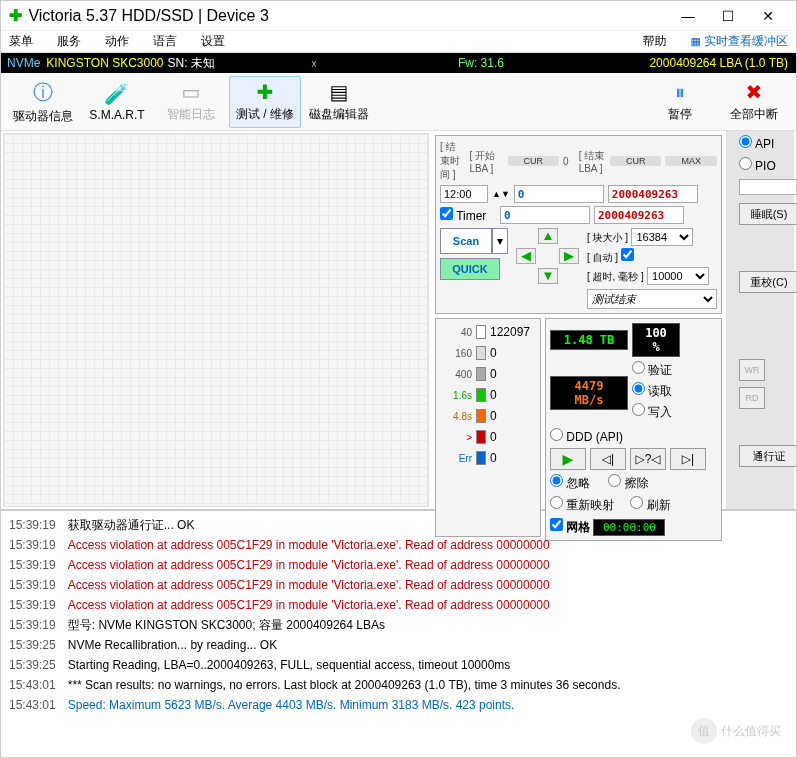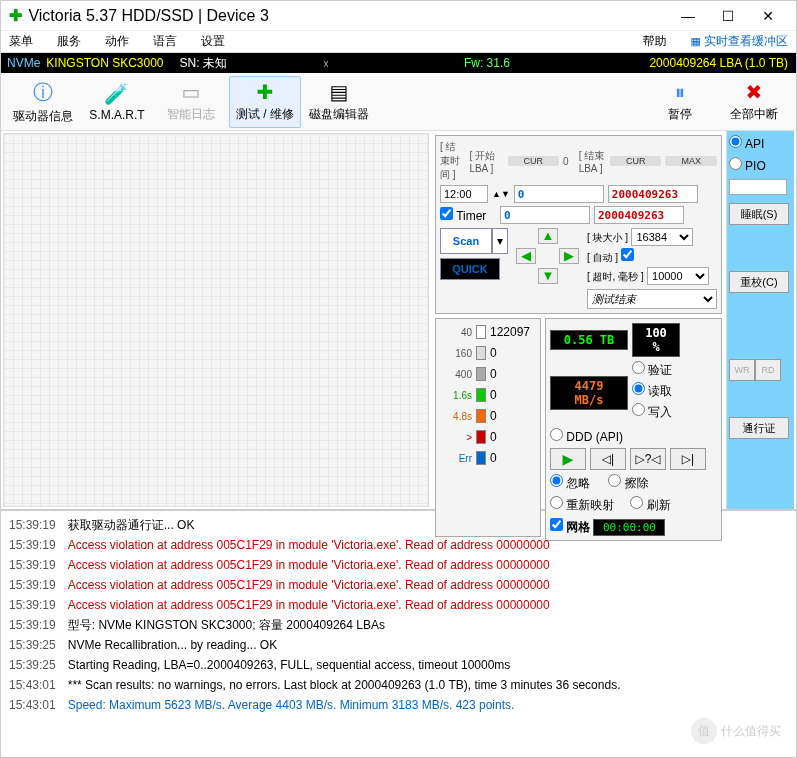--- a/index.html
+++ b/index.html
@@ -6,50 +6,50 @@
 body { background: #fff; width: 797px; height: 758px; overflow: hidden; border: 1px solid #ccc; }
 .titlebar { height: 30px; display: flex; align-items: center; padding: 0 8px; background: #fff; border-bottom: 1px solid #eee; }
 .titlebar .plus { color: #0a0; font-weight: bold; font-size: 16px; margin-right: 6px; }
 .titlebar .title { flex: 1; font-size: 16px; }
 .winbtn { width: 40px; height: 28px; text-align: center; line-height: 28px; font-size: 14px; }
 .menubar { height: 22px; background: #fff; display: flex; align-items: center; padding: 0 8px; gap: 24px; border-bottom: 1px solid #ddd; font-size: 12px; }
 .menubar .spacer { flex: 1; }
 .menubar .realtime { color: #06c; font-size: 11px; }
 .devicebar { height: 20px; background: #000; color: #fff; display: flex; align-items: center; font-size: 11px; font-family: monospace; }
 .devicebar .nvme { color: #6cf; padding: 0 6px; }
-.devicebar .model { color: #ff0; padding-right: 16px; text-align: center; }
+.devicebar .model { color: #ff0; padding-right: 4px; text-align: center; }
 .devicebar .sn { color: #fff; flex:0 0 140px; }
 .devicebar .snclose{color:#aaa;font-size:10px;padding:0 4px;}
 .devicebar .fw { color: #6f6; padding: 0 20px; flex:1;text-align:center; }
 .devicebar .lba { color: #ff0; padding: 0 8px; }
 .toolbar { height: 58px; background: #f9f9f9; border-bottom: 1px solid #ddd; display: flex; align-items: center; padding: 4px 6px; gap: 2px; }
 .tbtn { width: 72px; height: 52px; text-align: center; font-size: 11px; display: flex; flex-direction: column; align-items: center; justify-content: center; gap: 2px; border: 1px solid transparent; border-radius: 2px; }
 .tbtn.active { background: #e8f0ff; border-color: #9cf; }
 .tbtn.disabled { color: #aaa; }
 .tbtn .ticon { font-size: 20px; }
 .tbtn .ticon.green{color:#0a0;}
 .tbtn .ticon.blue{color:#38f;}
 .tbtn .ticon.red{color:#d00;}
 .toolbar .tspacer { flex: 1; }
 .main { display: flex; height: 378px; }
 .surface-col { width: 430px; padding: 2px; display:flex;flex-direction:column; }
 .surface { flex:1; background-image: linear-gradient(#e8e8e8 1px, transparent 1px), linear-gradient(90deg, #e8e8e8 1px, transparent 1px); background-size: 9px 9px; background-color: #f5f5f5; border: 1px solid #ddd; }
 .control-col { width: 295px; padding: 4px; }
-.side-col { width: 68px; background: #7dd3fc; padding: 4px 2px; border-left: 1px solid #ddd; }
+.side-col { width: 68px; background: #e5e5e5; padding: 4px 12px; border-left: 1px solid #ddd; }
 .params { border: 1px solid #aaa; padding: 4px; margin-bottom: 4px; background:#f4f4f4;}
 .params-row { display: flex; gap: 4px; margin-bottom: 3px; align-items:center;font-size:10px;}
 .params-row .lbl { font-size: 10px; color: #555; }
 .tinyin { width: 48px; height: 18px; border: 1px solid #aaa; padding: 1px 3px; font-size: 11px; background:#fff;}
 .lbain { width: 90px; height: 18px; border: 1px solid #aaa; padding: 1px 3px; font-size: 11px; font-weight: bold; color: #c00; font-family: monospace;background:#fff;text-align:left;}
 .lbain.blue{color:#06c;}
 .badge{font-size:9px;background:#ddd;color:#333;padding:0 16px;border-radius:2px;}
 .scanrow { display: flex; gap: 4px; margin-top: 4px; }
 .scanbtn { width: 52px; height: 26px; border: 1px solid #88a; background: #fff; color: #06c; font-weight: bold; font-size: 11px;}
 .ddbtn{width:16px;height:26px;border:1px solid #88a;background:#fff;}
-.quickbtn { width: 60px; height: 22px; border: 1px solid #88a; background: #000000; color: #06c; font-weight: bold; font-size: 11px; margin-top: 4px;}
+.quickbtn { width: 60px; height: 22px; border: 1px solid #88a; background: #86efac; color: #06c; font-weight: bold; font-size: 11px; margin-top: 4px;}
 .arrows { width: 72px; height: 56px; position: relative; }
 .arrow { position: absolute; width: 20px; height: 16px; border: 1px solid #aaa; background: #eee; text-align: center; line-height: 14px; font-size: 13px; color: #0a0; }
 .arrow.up { top: 0; left: 26px; }
 .arrow.dn { bottom: 0; left: 26px; }
 .arrow.lf { top: 20px; left: 4px; }
 .arrow.rt { top: 20px; right: 4px; }
 .blksize { font-size: 10px; }
 .blksize label{font-size:10px;display:inline-block;}
 .selbox{width:62px;height:18px;border:1px solid #aaa;font-size:11px;background:#fff;}
 .statusline{width:130px;height:20px;border:1px solid #aaa;font-size:11px;background:#fff;margin-top:4px;font-style:italic;}
@@ -242,21 +242,21 @@
           </div>
         <div class="legend-row">
             <span class="lt b">Err</span>
             <span class="sq c6"></span>
             <span class="lv">0</span>
           </div>
       </div>
 
       <div class="statbox" style="flex:1;">
         <div class="statrow">
-          <span class="disp w1">0.56 TB</span>
+          <span class="disp w1">1.48 TB</span>
           <span class="disp w2">100   %</span>
         </div>
         <div class="statrow">
           <span class="disp w1 sp">4479 MB/s</span>
           <div class="radio-col">
             <label><input type="radio" name="mode" style=""> <span>验证</span></label>
             <label><input type="radio" name="mode" checked="" style=""> <span>读取</span></label>
             <label><input type="radio" name="mode" style=""> <span>写入</span></label>
           </div>
         </div>

